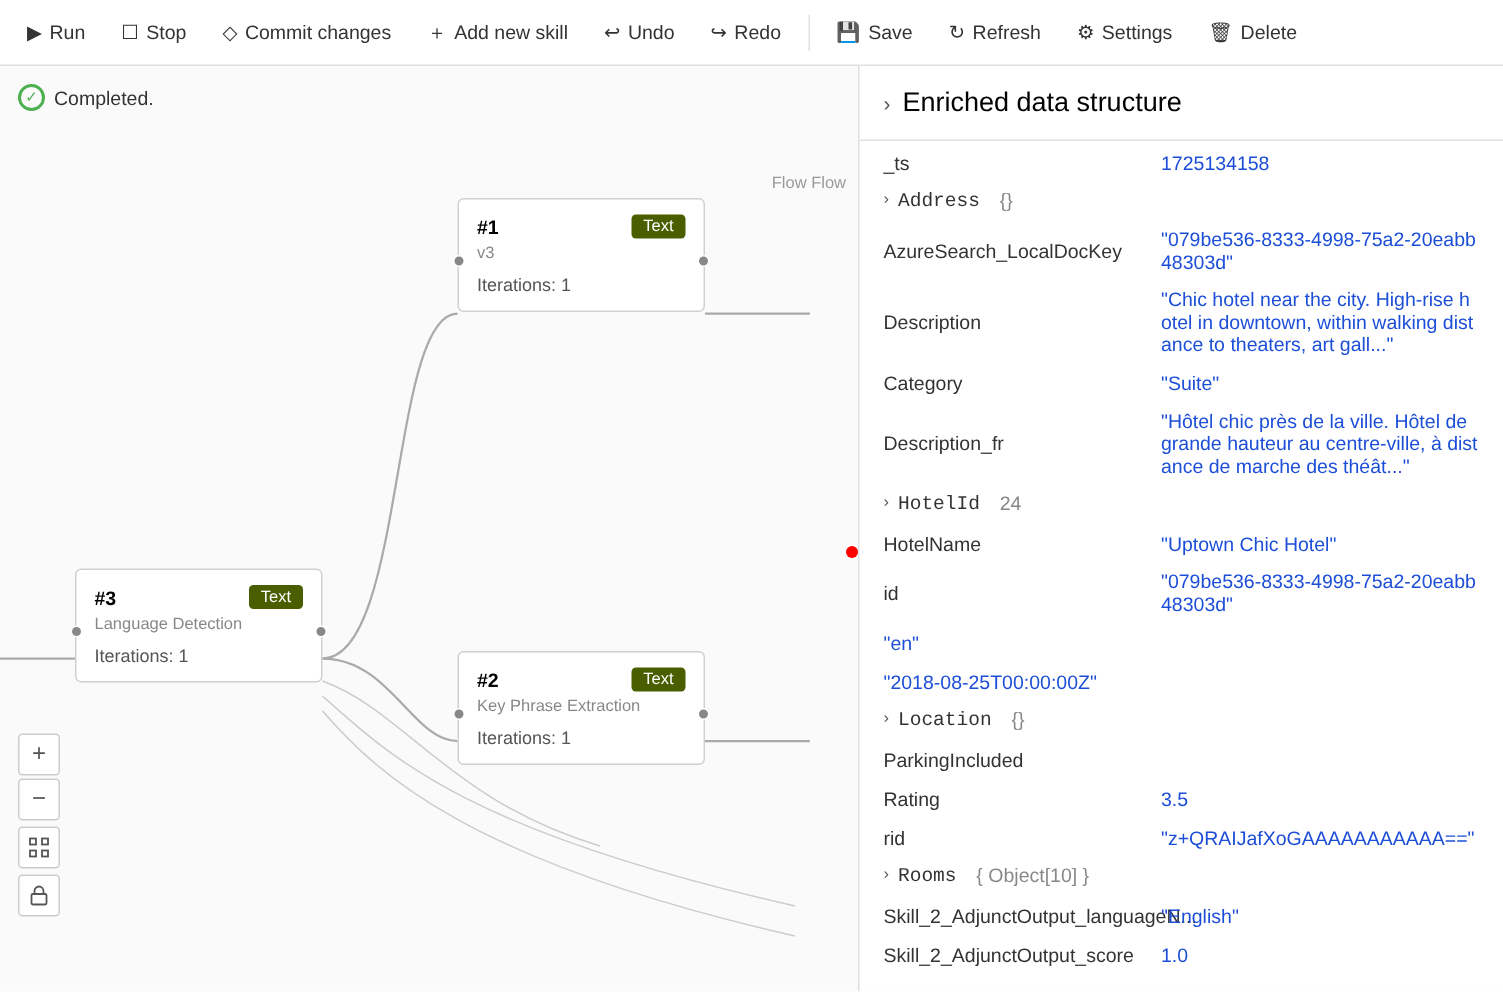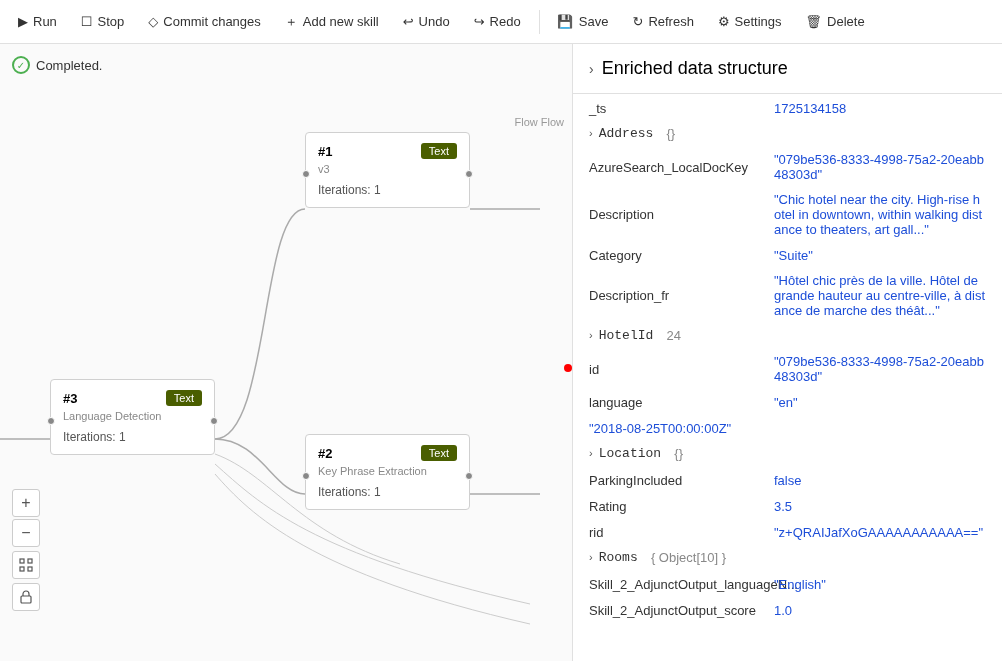--- a/index.html
+++ b/index.html
@@ -431,38 +431,40 @@
         <div class="data-row">
       <span class="data-key">Description_fr</span>
       <span class="data-value">"Hôtel chic près de la ville. Hôtel de grande hauteur au centre-ville, à distance de marche des théât..."</span>
     </div>
         <div class="expandable-row" style="position: relative;">
       <span class="expand-icon">›</span>
       <span class="expand-key">HotelId</span>
       <span class="expand-suffix">&nbsp;&nbsp;24</span>
     </div>
         <div class="data-row">
+      <span class="data-key">HotelName</span>
+      <span class="data-value">"Uptown Chic Hotel"</span>
+    </div>
+        <div class="data-row">
       <span class="data-key">id</span>
       <span class="data-value">"079be536-8333-4998-75a2-20eabb48303d"</span>
     </div>
         <div class="data-row">
-      <span class="data-key">language</span>
       <span class="data-value">"en"</span>
     </div>
         <div class="data-row">
       <span class="data-value">"2018-08-25T00:00:00Z"</span>
     </div>
         <div class="expandable-row" style="position: relative;">
       <span class="expand-icon">›</span>
       <span class="expand-key">Location</span>
       <span class="expand-suffix">&nbsp;&nbsp;{}</span>
     </div>
         <div class="data-row">
       <span class="data-key">ParkingIncluded</span>
-      <span class="data-value">false</span>
     </div>
         <div class="data-row">
       <span class="data-key">Rating</span>
       <span class="data-value">3.5</span>
     </div>
         <div class="data-row">
       <span class="data-key">rid</span>
       <span class="data-value">"z+QRAIJafXoGAAAAAAAAAAA=="</span>
     </div>
         <div class="expandable-row" style="position: relative;">

